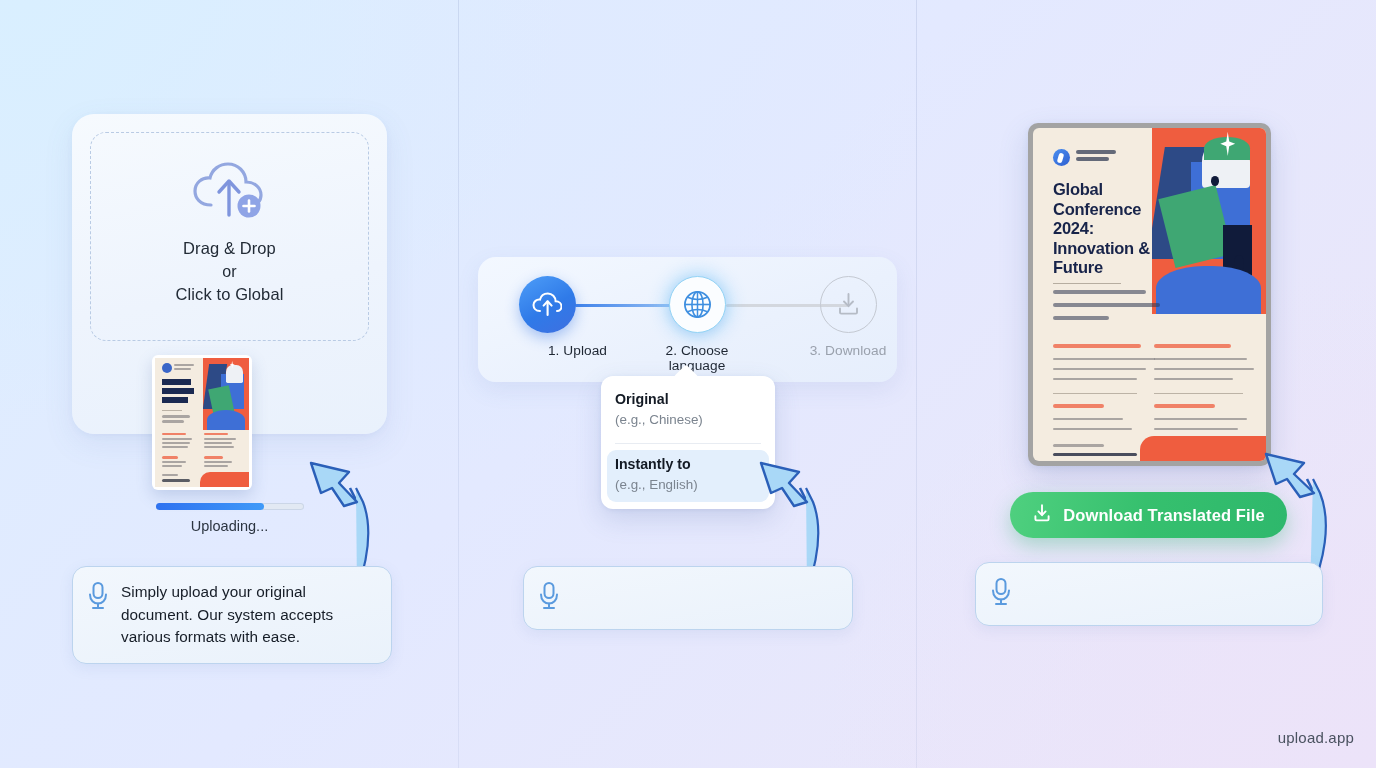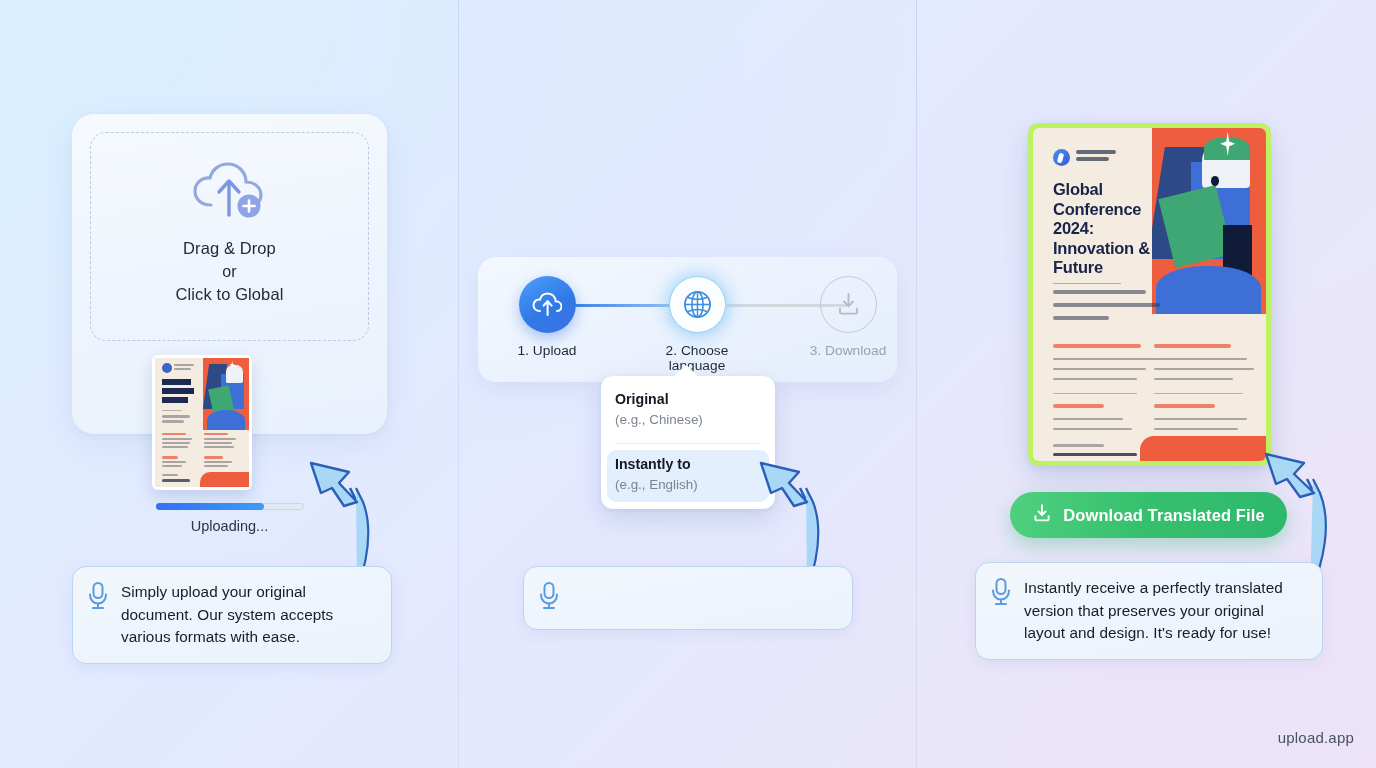--- a/index.html
+++ b/index.html
@@ -95,21 +95,21 @@
     background: linear-gradient(160deg, #f3f8ff 0%, #eaf1fd 60%, #e6eefc 100%);
     box-shadow: 0 8px 22px rgba(90,120,180,.10);
   }
   .steps { position: absolute; inset: 0; }
   .step { position: absolute; top: 19px; width: 120px; text-align: center; }
   .step .bubble {
     width: 57px; height: 57px; border-radius: 50%;
     margin: 0 auto; display: flex; align-items: center; justify-content: center;
     position: relative;
   }
-  .step.s1 { left: 9px; }
+  .step.s1 { left: 9px; text-align: right; }
   .step.s2 { left: 159px; }
   .step.s3 { left: 310px; }
   .step.s1 .bubble {
     background: linear-gradient(150deg, #4e9ef8 0%, #2f7ae8 55%, #3f6fe0 100%);
     box-shadow: 0 5px 14px rgba(45,110,225,.38);
   }
   .step.s2 .bubble {
     background: #fbfdff;
     border: 1.8px solid #93d3f5;
     box-shadow: 0 0 16px 5px rgba(125,200,250,.45), 0 2px 8px rgba(70,130,200,.14);
@@ -146,21 +146,21 @@
     padding: 5px 8px 8px 8px;
   }
   .dd-sep { height: 1px; background: #e8ecf2; margin: 6px 14px 6px 14px; }
   .dd-title { font-size: 14.2px; font-weight: bold; color: #131a24; line-height: 19px; }
   .dd-sub { font-size: 13.4px; color: #7b848f; line-height: 19px; margin-top: 1px; }
 
   
   .doc-shell {
     position: absolute; left: 1028px; top: 123px;
     width: 243px; height: 343px;
-    background: #bef264; border-radius: 10px; padding: 5px;
+    background: #a3a3a3; border-radius: 10px; padding: 5px;
     box-shadow: 0 12px 30px rgba(70,100,160,.20), 0 2px 6px rgba(70,100,160,.10);
     overflow: hidden;
   }
   .doc-inner { width: 100%; height: 100%; border-radius: 6px; overflow: hidden; position: relative; }
   .logo-dot {
     position: absolute; left: 20px; top: 21px; width: 17px; height: 17px;
     border-radius: 50%; background: linear-gradient(140deg,#4b8ff0,#2e5fd0);
   }
   .logo-dot:after {
     content:""; position:absolute; left:5px; top:3.5px; width:5px; height:10px;
@@ -451,16 +451,15 @@
 
 <div class="caption cap3">
   <span>
     <svg width="22" height="30" viewBox="0 0 22 30">
       <rect x="6.5" y="2" width="9" height="15" rx="4.5" fill="none" stroke="#5a9ade" stroke-width="2"></rect>
       <path d="M3 13.5 C3 19.5 7 22.5 11 22.5 C15 22.5 19 19.5 19 13.5" fill="none" stroke="#5a9ade" stroke-width="2" stroke-linecap="round"></path>
       <line x1="11" y1="22.5" x2="11" y2="27" stroke="#5a9ade" stroke-width="2" stroke-linecap="round"></line>
       <line x1="6" y1="27" x2="16" y2="27" stroke="#5a9ade" stroke-width="2" stroke-linecap="round"></line>
     </svg>
   </span>
-  <span class="ctext">Instantly receive a perfectly translated version that preserves your original layout and design. It's ready for use!</span>
 </div>
 
 <div class="watermark">upload.app</div>
 
 </body></html>

